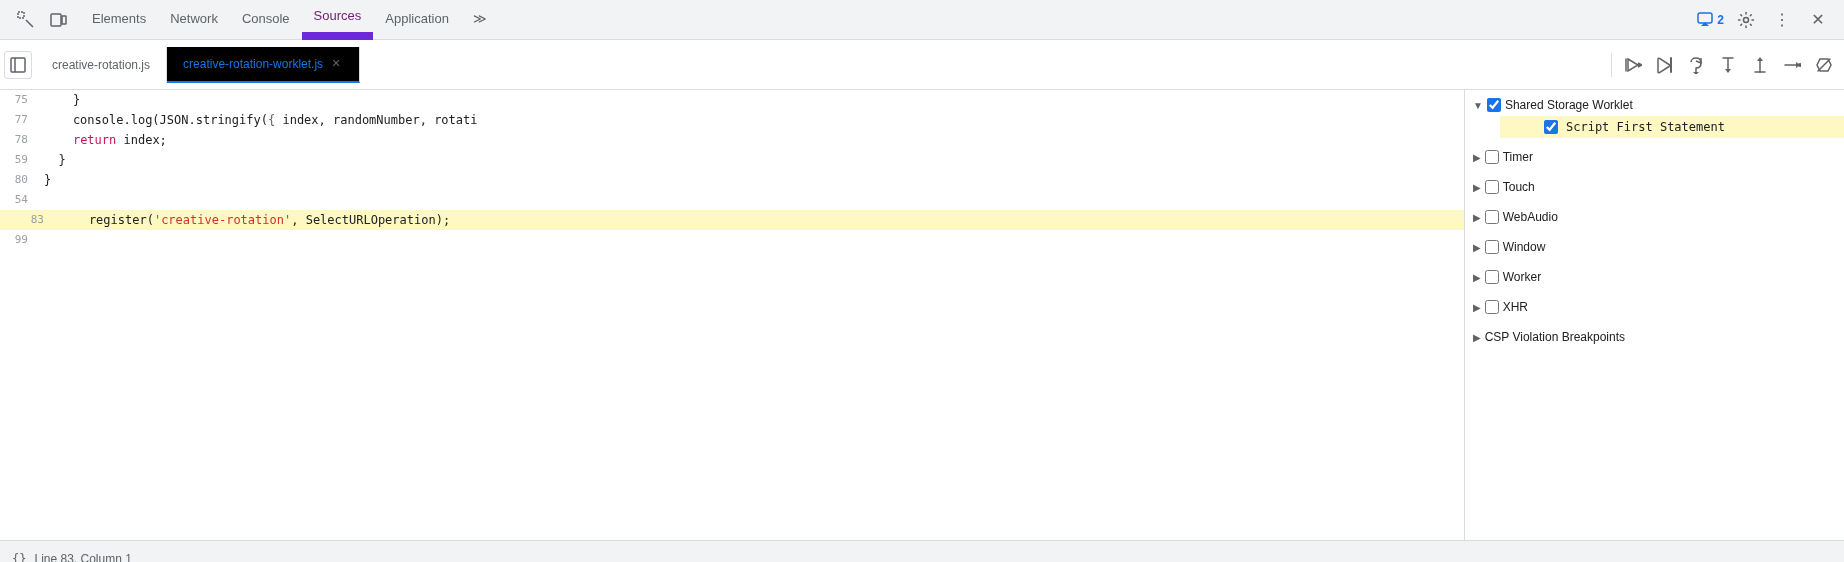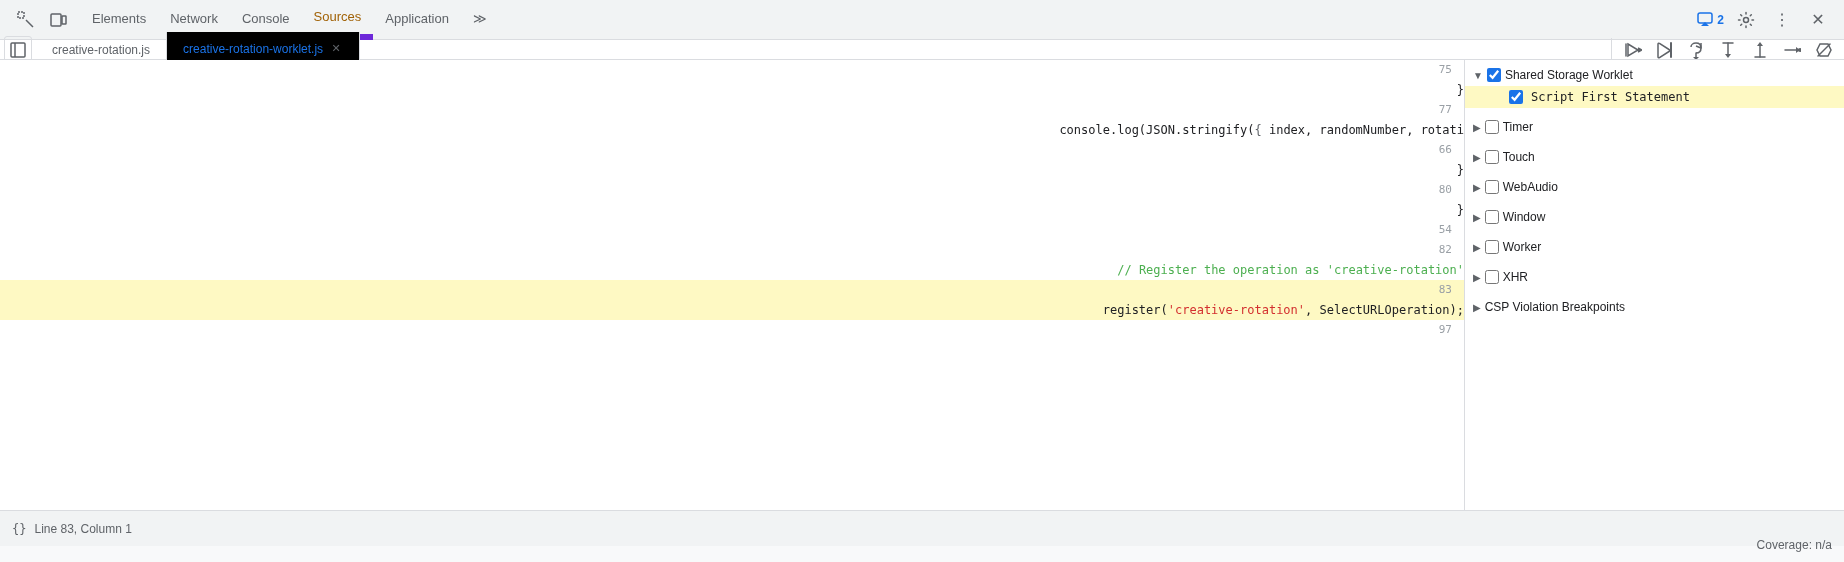--- a/index.html
+++ b/index.html
@@ -33,22 +33,22 @@
       align-items: center;
       padding: 16px 12px;
       height: 40px;
       font-size: 13px;
       color: #5f6368;
       cursor: pointer;
       white-space: nowrap;
       border-bottom: 2px solid transparent;
     }
     .tab-item.active {
-      color: #a16207;
-      border-bottom: 6px solid #6d28d9;
+      color: #701a75;
+      border-bottom: 8px solid #6d28d9;
     }
     .tab-bar-right {
       margin-left: auto;
       display: flex;
       align-items: center;
       gap: 8px;
       padding-right: 8px;
     }
     .icon-btn {
       display: flex;
@@ -69,21 +69,21 @@
       font-size: 13px;
       cursor: pointer;
     }
 
     
     .file-tabs {
       display: flex;
       align-items: center;
       background: #fff;
       border-bottom: 1px solid #dadce0;
-      height: 20px;
+      height: 50px;
       padding: 0 0;
     }
     .file-tab {
       display: flex;
       align-items: center;
       padding: 0 16px;
       height: 36px;
       font-size: 12px;
       color: #5f6368;
       cursor: pointer;
@@ -149,23 +149,22 @@
       flex: 1;
       overflow: hidden;
       font-family: 'Consolas', 'Monaco', monospace;
       font-size: 12px;
       line-height: 20px;
       background: #fff;
       padding: 0;
     }
     .code-line {
       display: flex;
-      align-items: flex-end;
+      align-items: flex-start;
       min-height: 20px;
-      flex-direction: column;
     }
     .code-line.highlighted {
       background: #fef9c3;
       padding-left: 16px;
     }
     .line-number {
       width: 40px;
       min-width: 40px;
       text-align: right;
       padding-right: 12px;
@@ -213,20 +212,21 @@
       display: flex;
       align-items: center;
       padding: 4px 8px 4px 28px;
       gap: 8px;
       cursor: pointer;
       font-size: 12px;
       color: #202124;
     }
     .checkbox-item.highlighted {
       background: #fef9c3;
+      margin-left: 35px;
     }
     .checkbox-item input[type="checkbox"] {
       width: 14px;
       height: 14px;
       cursor: pointer;
       accent-color: #1a73e8;
     }
     .checkbox-label {
       font-family: 'Consolas', 'Monaco', monospace;
       font-size: 12px;
@@ -389,48 +389,48 @@
       <span class="line-number">75</span>
       <span class="line-content">    }</span>
     </div>
 
 
     <div class="code-line">
       <span class="line-number">77</span>
       <span class="line-content">    console.log(JSON.stringify(<span style="color:#5f6368;">{</span> index, randomNumber, rotati</span>
     </div>
 
-
-    <div class="code-line">
-      <span class="line-number">66</span>
+    <div class="code-line">
+      <span class="line-number">78</span>
+      <span class="line-content">    <span class="keyword">return</span> index;</span>
+    </div>
+
+    <div class="code-line">
+      <span class="line-number">59</span>
       <span class="line-content">  }</span>
     </div>
 
     <div class="code-line">
       <span class="line-number">80</span>
       <span class="line-content">}</span>
     </div>
 
     <div class="code-line">
       <span class="line-number">54</span>
       <span class="line-content"></span>
     </div>
 
-    <div class="code-line">
-      <span class="line-number">82</span>
-      <span class="line-content"><span class="comment">// Register the operation as 'creative-rotation'</span></span>
-    </div>
 
     <div class="code-line highlighted">
       <span class="line-number">83</span>
       <span class="line-content">    register(<span class="string">'creative-rotation'</span>, SelectURLOperation);</span>
     </div>
 
     <div class="code-line">
-      <span class="line-number">97</span>
+      <span class="line-number">99</span>
       <span class="line-content"></span>
     </div>
   </div>
 
   <div class="right-panel">
 
     <div class="breakpoint-section">
       <div class="section-header">
         <span class="chevron">▼</span>
         <input type="checkbox" checked="" style="width: 14px; height: 14px; accent-color: rgb(26, 115, 232);">

